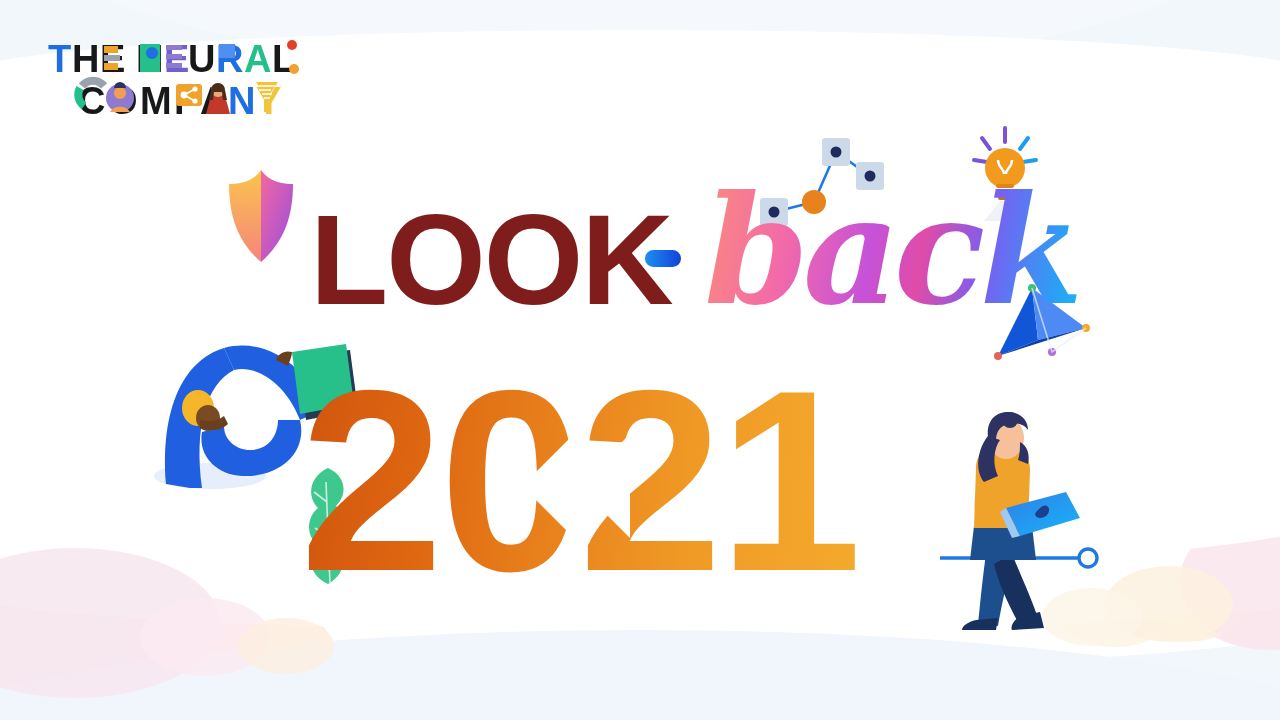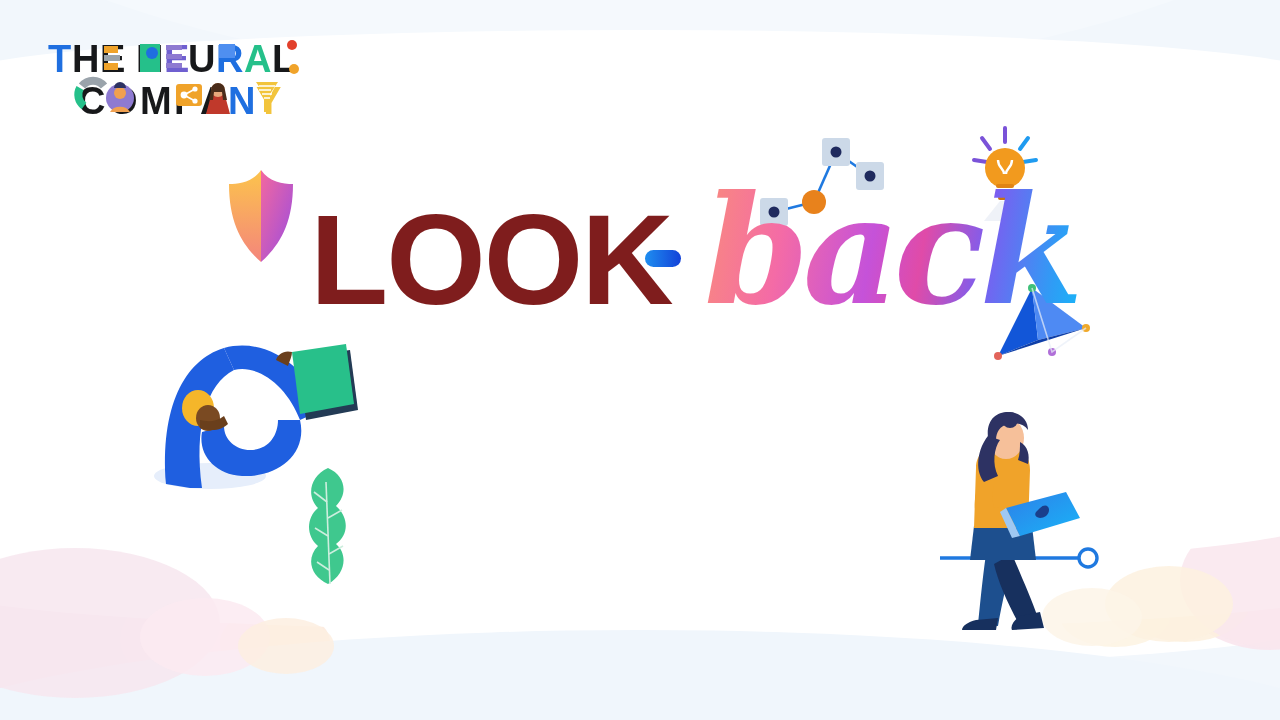--- a/index.html
+++ b/index.html
@@ -280,20 +280,21 @@
           <path d="M31 88 L45 80"></path>
         <path d="M31 104 L19 96"></path>
       </g>
     </svg>
   </div>
 
   <div class="abs look">LOOK</div>
   <div class="abs hyphen"></div>
   <div class="abs backword">back</div>
 
+  <div class="abs year">2021</div>
 
   <div class="abs rewind">
     <svg width="116" height="112" viewBox="0 0 116 112">
       <polygon points="56,4 56,108 4,56" fill="#ffffff"></polygon>
       <polygon points="112,4 112,108 60,56" fill="#ffffff"></polygon>
     </svg>
   </div>
 
   <div class="abs" style="left:940px;top:412px;">
     <svg width="170" height="220" viewBox="0 0 170 220">

